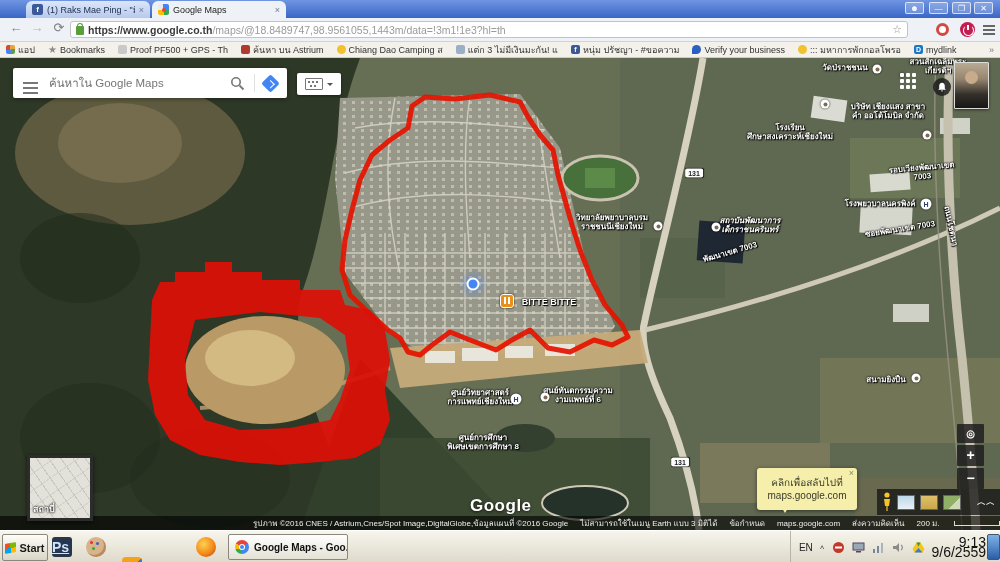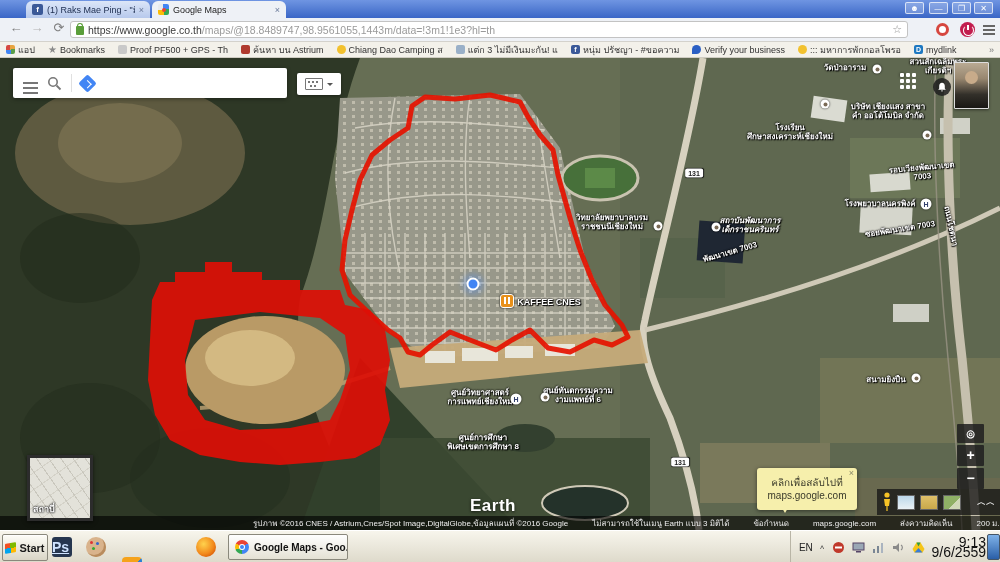--- a/index.html
+++ b/index.html
@@ -21,21 +21,21 @@
   .wc{position:absolute;top:2px;height:12px;width:19px;border:1px solid rgba(255,255,255,.7);
       background:rgba(255,255,255,.22);border-radius:2px;color:#fff;font-size:8px;
       display:flex;align-items:center;justify-content:center;box-sizing:border-box;}
   .toolbar{position:absolute;left:0;top:18px;width:1000px;height:24px;background:#eef1f6;border-bottom:1px solid #d4d2cc;box-sizing:border-box;}
   .navbtn{position:absolute;top:2px;font-size:13px;color:#7e7e7e;width:20px;text-align:center;}
   .urlbar{position:absolute;left:70px;top:3px;width:838px;height:17px;background:#fff;
           border:1px solid #c3c3c3;border-radius:3px;display:flex;align-items:center;
           padding:0 5px;gap:4px;box-sizing:border-box;font-size:10.5px;white-space:nowrap;overflow:hidden;}
   .lock{width:8px;height:9px;flex:none;position:relative;background:#5a9e3a;border-radius:1px;margin-top:2px;}
   .lock:before{content:"";position:absolute;left:1px;top:-3px;width:4px;height:4px;border:1.5px solid #5a9e3a;border-bottom:none;border-radius:3px 3px 0 0;}
-  .u-sec{color:#3a3a3a;}
+  .u-sec{color:#3a3a3a;font-weight:bold;}
   .u-rest{color:#9a9a9a;}
   .urlstar{margin-left:auto;color:#9a9a9a;font-size:11px;}
   .ext1{position:absolute;left:936px;top:5px;width:13px;height:13px;border-radius:50%;border:3.5px solid #d6473f;box-sizing:border-box;background:#fff;}
   .ext2{position:absolute;left:960px;top:4px;width:15px;height:15px;border-radius:50%;background:#c21d4e;}
   .ext2 i{position:absolute;left:6.5px;top:3px;width:2px;height:5px;background:#fff;}
   .ext2:before{content:"";position:absolute;left:3px;top:3px;width:9px;height:9px;border:1.5px solid #fff;border-top-color:transparent;border-radius:50%;}
   .menu3{position:absolute;left:983px;top:7px;width:12px;height:2px;background:#666;box-shadow:0 4px 0 #666,0 8px 0 #666;}
   .bookbar{position:absolute;left:0;top:42px;width:1000px;height:16px;background:#f3f1ea;
            border-bottom:1px solid #cfccc2;display:flex;align-items:center;gap:13px;
            padding:0 6px;font-size:9px;color:#333;box-sizing:border-box;white-space:nowrap;}
@@ -93,21 +93,21 @@
                  border:6px solid transparent;border-top:10px solid #f6efac;}
   .zcol{position:absolute;left:957px;top:366px;width:27px;z-index:6;}
   .zbtn{background:rgba(30,30,30,.85);color:#fff;text-align:center;font-weight:700;margin-bottom:2px;
         font-size:14px;line-height:21px;border-radius:1px;}
   .zloc{font-size:10px;line-height:19px;}
   .pegbar{position:absolute;left:877px;top:431px;width:123px;height:26px;background:rgba(22,22,22,.78);
           display:flex;align-items:center;padding:0 5px;gap:5px;box-sizing:border-box;z-index:5;}
   .thumb{width:16px;height:13px;border:1px solid #666;flex:none;}
   .collapse{color:#eee;font-size:9px;line-height:7px;margin-left:auto;text-align:center;font-weight:700;}
   .attrib{position:absolute;left:0;top:458px;width:1000px;height:14px;background:rgba(0,0,0,.62);
-          color:#eee;font-size:8px;display:flex;align-items:center;gap:24px;
+          color:#eee;font-size:8px;display:flex;align-items:center;gap:12px;
           padding-left:253px;box-sizing:border-box;white-space:nowrap;z-index:4;}
   .scalebar{width:52px;height:4px;border:1px solid #ddd;border-top:none;margin-left:2px;}
   
   .taskbar{position:absolute;left:0;top:530px;width:1000px;height:32px;
            background:linear-gradient(#f7f5ec,#dedacb);border-top:1px solid #fff;box-sizing:border-box;}
   .startbtn{position:absolute;left:2px;top:3px;width:44px;height:25px;background:linear-gradient(#fefdf8,#d9d5c6);
             border:1px solid #8a887c;border-radius:2px;display:flex;align-items:center;justify-content:center;gap:3px;
             font-size:11px;font-weight:700;color:#1a1a1a;box-shadow:inset 0 1px 0 #fff;}
   .flag{width:11px;height:10px;background:conic-gradient(#7fba00 0 25%,#ffb900 0 50%,#00a4ef 0 75%,#f25022 0 100%);transform:skewY(-8deg);border-radius:1px;}
   .ql{position:absolute;top:6px;width:20px;height:20px;border-radius:3px;}
@@ -304,35 +304,35 @@
       <ellipse cx="525" cy="380" rx="30" ry="14" fill="#33402f"></ellipse>
 
       <ellipse cx="265" cy="312" rx="80" ry="54" fill="#b99a66"></ellipse>
       <ellipse cx="250" cy="300" rx="45" ry="28" fill="#d9c089" opacity=".8"></ellipse>
 
       <path d="M408,70 L412,48 L425,39 L455,41 L490,37 L520,44 L528,59 L540,77 L553,92 L558,117 L565,142 L572,167 L580,192 L592,222 L605,247 L622,267 L628,279 L612,287 L594,282 L570,294 L548,290 L530,272 L512,282 L496,292 L470,282 L450,274 L432,287 L420,297 L408,294 L400,280 L388,272 L368,254 L350,237 L342,212 L345,182 L352,152 L360,122 L372,97 L390,82 Z" stroke="#e51200" stroke-width="5" fill="none" stroke-linejoin="round" opacity=".92"></path>
       <path fill-rule="evenodd" d="M152,242 L160,224 L175,224 L175,214 L205,214 L205,204 L232,204 L232,214 L262,214 L262,222 L300,222 L300,232 L340,232 L345,247 L370,252 L385,272 L390,302 L385,332 L390,362 L380,387 L355,400 L320,404 L280,407 L240,404 L200,397 L170,382 L155,357 L148,322 L150,282 Z
            M195,262 L260,254 L320,260 L345,277 L350,312 L340,342 L330,362 L290,370 L240,372 L205,362 L188,337 L185,302 Z" fill="#dd0f06" opacity=".93"></path>
     </svg>
 
-    <div class="ml" style="left:845px;top:9px;">วัดป่าอาราม</div>
+    <div class="ml" style="left:845px;top:9px;">วัดป่ราชชนน</div>
     <div class="ml" style="left:938px;top:8px;">สวนสักเฉลิมพระเกียรติฯ</div>
     <div class="ml" style="left:790px;top:44px;margin-top:30px;">โรงเรียน
 ศึกษาสงเคราะห์เชียงใหม่</div>
     <div class="ml" style="left:888px;top:53px;">บริษัท เชียงแสง สาขา
 คำ ออโต้โมบิล จำกัด</div>
     <div class="ml" style="left:880px;top:145px;">โรงพยาบาลนครพิงค์</div>
     <div class="ml" style="left:750px;top:167px;font-style:italic;">สถาบันพัฒนาการ
 เด็กราชนครินทร์</div>
     <div class="ml" style="left:900px;top:171px;transform:translate(-50%,-50%) rotate(-9deg);">ซอยพัฒนาเขต 7003</div>
     <div class="ml" style="left:922px;top:114px;transform:translate(-50%,-50%) rotate(-5deg);">รอบเวียงพัฒนาเขต 7003</div>
     <div class="ml" style="left:951px;top:168px;transform:translate(-50%,-50%) rotate(78deg);">ถนนโชตนา</div>
     <div class="ml" style="left:612px;top:164px;">วิทยาลัยพยาบาลบรม
 ราชชนนีเชียงใหม่</div>
-    <div class="ml" style="left:549px;top:244px;font-size:9px;">KAFFEE CNES</div>
+    <div class="ml" style="left:549px;top:244px;font-size:9px;">BITTE BITTE</div>
     <div class="ml" style="left:480px;top:339px;">ศูนย์วิทยาศาสตร์
 การแพทย์เชียงใหม่</div>
     <div class="ml" style="left:578px;top:337px;">ศูนย์ทันตกรรมความ
 งามแพทย์ที่ 6</div>
     <div class="ml" style="left:483px;top:384px;">ศูนย์การศึกษา
 พิเศษเขตการศึกษา 8</div>
     <div class="ml" style="left:886px;top:321px;">สนามยิงปืน</div>
     <div class="ml" style="left:730px;top:194px;transform:translate(-50%,-50%) rotate(-16deg);">พัฒนาเขต 7003</div>
 
     <div class="cmark" style="left:877px;top:11px;"></div>
@@ -346,20 +346,21 @@
     <div class="hmark" style="left:516px;top:341px;">H</div>
     <div class="shield" style="left:694px;top:115px;">131</div>
     <div class="shield" style="left:680px;top:404px;">131</div>
     <div class="kaffee" style="left:507px;top:243px;">
         <i></i>
       </div>
     <div class="bluedot" style="left:473px;top:226px;"></div>
 
     <div class="searchbox">
       <div class="burger" style="margin-top:0;"></div>
+      <input type="text" placeholder="ค้นหาใน Google Maps" style="">
       <svg width="15" height="15" viewBox="0 0 15 15">
           <circle cx="6" cy="6" r="4.2" fill="none" stroke="#777" stroke-width="1.6"></circle>
           <line x1="9.5" y1="9.5" x2="13.5" y2="13.5" stroke="#777" stroke-width="1.8"></line>
         </svg>
       <div class="sdiv"></div>
       <div class="diamond">
           <i></i>
         </div>
     </div>
     <div class="kbbox">
@@ -372,21 +373,21 @@
       <svg width="10" height="10" viewBox="0 0 10 10">
           <path d="M5,0.8 C3.2,0.8 2.2,2.2 2.2,4 L2.2,6.5 L1.2,7.8 L8.8,7.8 L7.8,6.5 L7.8,4 C7.8,2.2 6.8,0.8 5,0.8 Z M4,8.4 a1,1 0 0 0 2,0 Z" fill="#fff"></path>
         </svg>
     </div>
     <div class="avatar"></div>
 
     <div class="minimap">
       <span>สถาบี่</span>
     </div>
 
-    <div class="glogo">Earth</div>
+    <div class="glogo">Google</div>
 
     <div class="tooltip">
       <span class="tx">×</span>
       <span>คลิกเพื่อสลับไปที่</span>
       <span>maps.google.com</span>
     </div>
 
     <div class="zcol">
       <div class="zbtn zloc">◎</div>
       <div class="zbtn">+</div>

